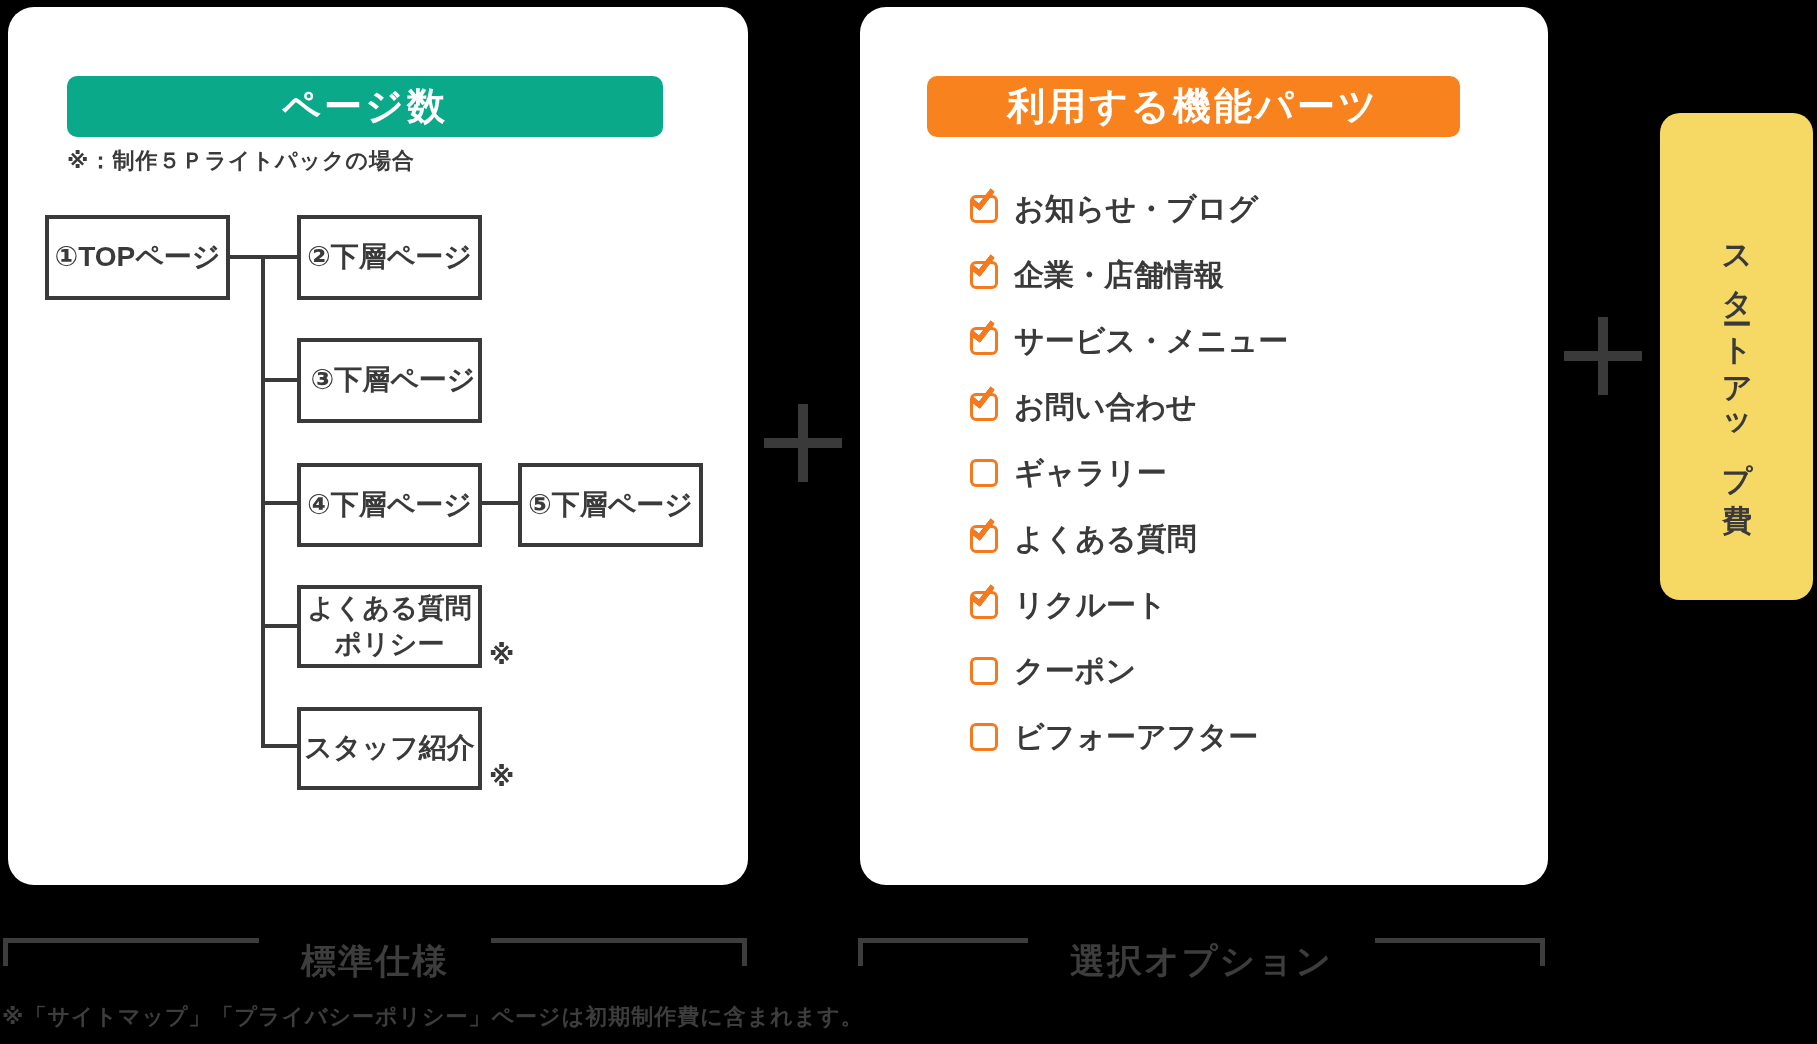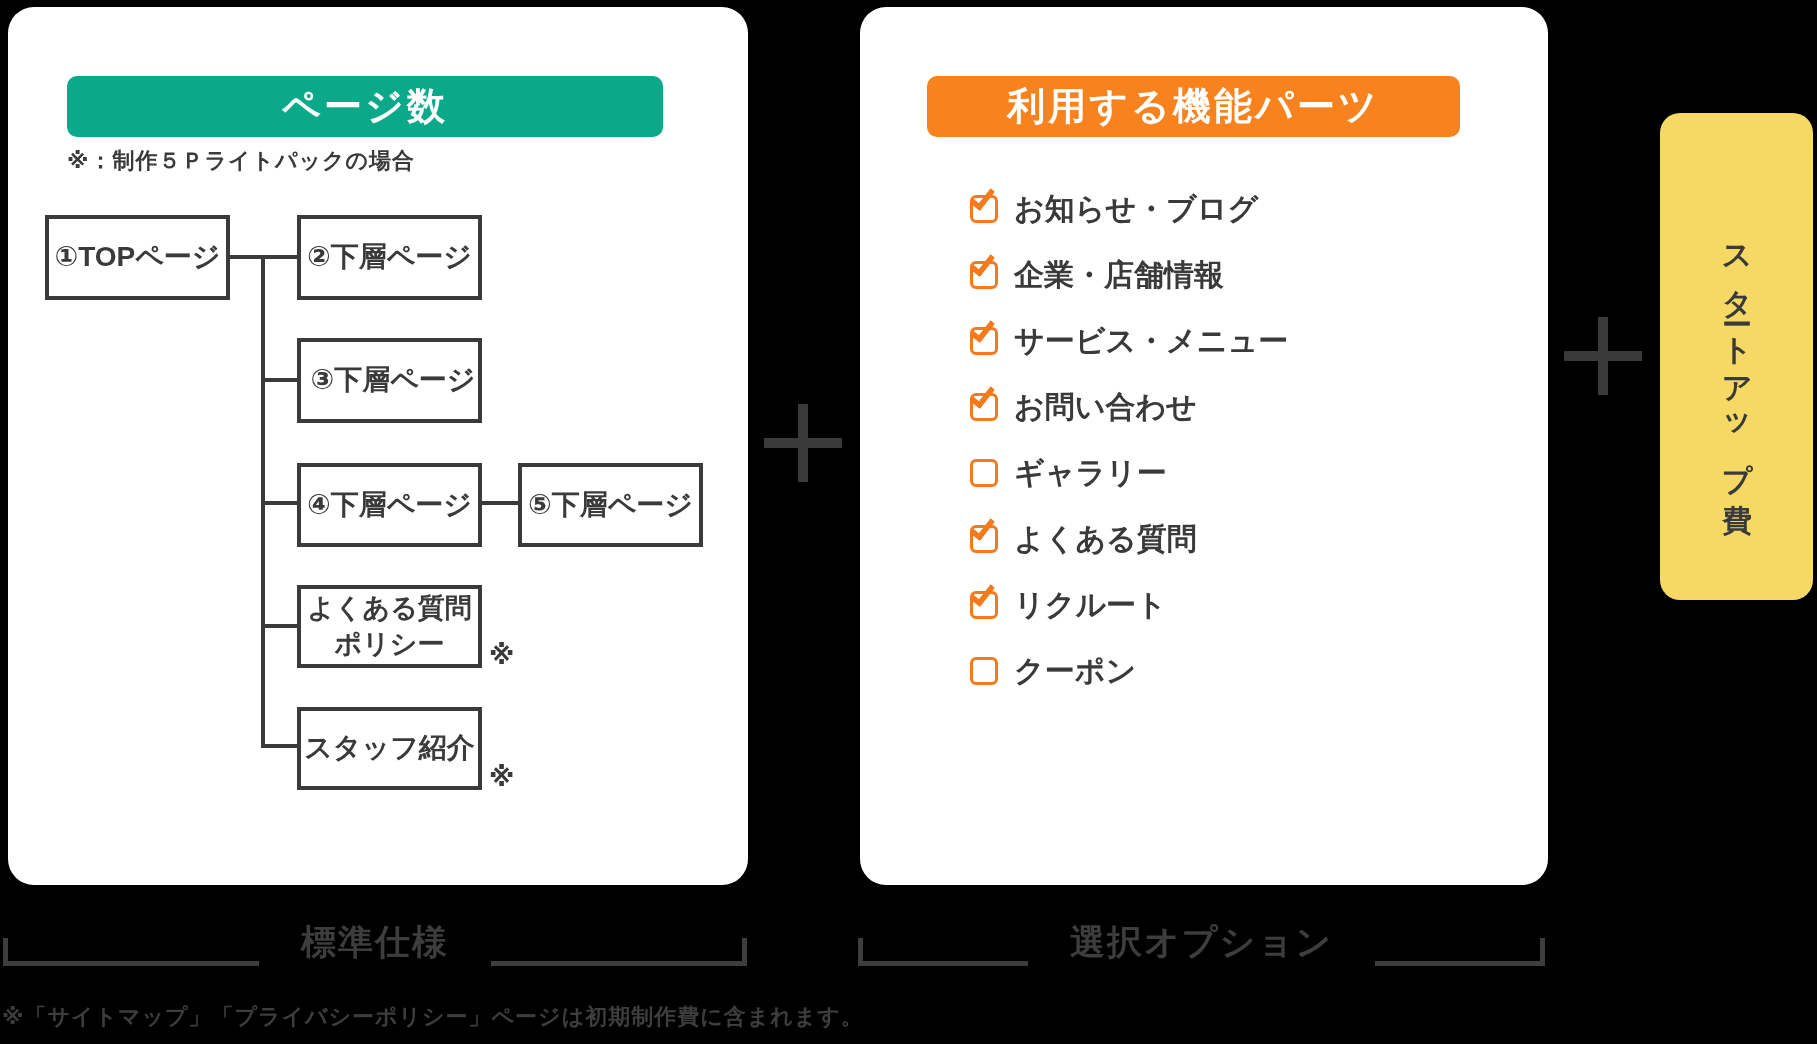--- a/index.html
+++ b/index.html
@@ -53,21 +53,21 @@
   #startup-box{
     position:absolute;left:1660px;top:113px;width:153px;height:487px;
     background:var(--yellow,#F5D964);border-radius:20px;
     display:flex;align-items:center;justify-content:center;
   }
   #startup-label{
     writing-mode:vertical-rl;text-orientation:mixed;
     font-size:30px;letter-spacing:7px;color:var(--dark,#3A3A3A);white-space:nowrap;
   }
 
-  .bracket{position:absolute;top:938px;height:28px;display:flex;align-items:flex-end;color:var(--bracket_gray,#3D3D3D);}
+  .bracket{position:absolute;top:938px;height:28px;display:flex;align-items:flex-start;color:var(--bracket_gray,#3D3D3D);}
   #bracket-standard{left:3px;width:744px;}
   #bracket-option{left:858px;width:687px;}
   .tick{width:5px;height:28px;background:var(--bracket_gray,#3D3D3D);flex:none;}
   .bline{flex:1;height:5px;background:var(--bracket_gray,#3D3D3D);}
   .blabel{padding:0 42px;font-size:35px;letter-spacing:2px;white-space:nowrap;}
 
   #footnote{position:absolute;left:2px;top:1002px;font-size:22px;letter-spacing:1px;color:var(--bracket_gray,#3D3D3D);white-space:nowrap;}
 </style>
 </head>
 <body>
@@ -150,20 +150,24 @@
       <span class="check-label">よくある質問</span>
     </div>
     <div class="check-row">
       <span class="checkbox checked"></span>
       <span class="check-label">リクルート</span>
     </div>
     <div class="check-row">
       <span class="checkbox"></span>
       <span class="check-label">クーポン</span>
     </div>
+    <div class="check-row">
+      <span class="checkbox"></span>
+      <span class="check-label">ビフォーアフター</span>
+    </div>
   </div>
 
   <div class="plus" id="plus-2"></div>
 
   <div id="startup-box">
     <span id="startup-label">スタートアップ費</span>
   </div>
 
   <div class="bracket" id="bracket-standard">
     <span class="tick"></span>

